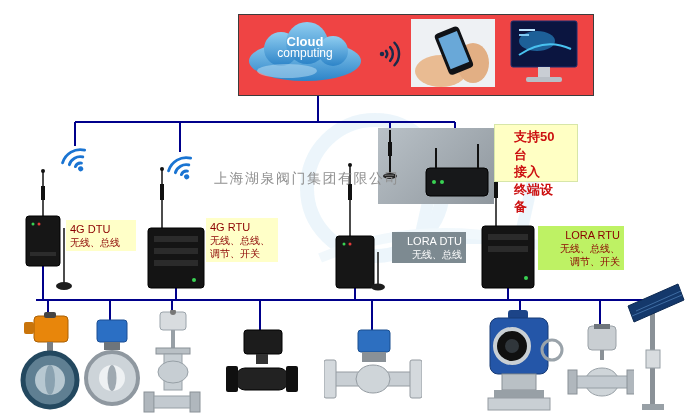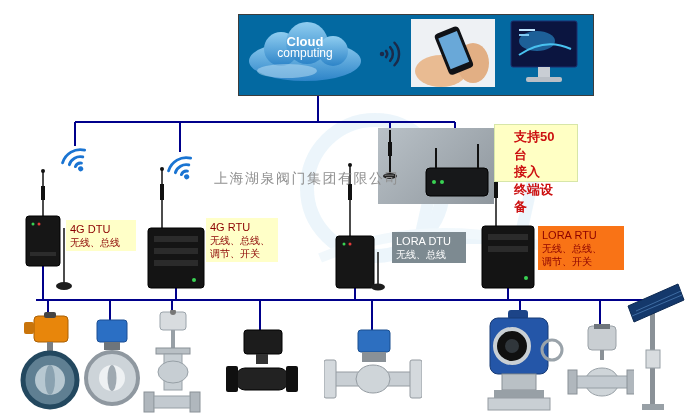--- a/index.html
+++ b/index.html
@@ -2,38 +2,38 @@
 <html><head>
 <meta charset="utf-8">
 <style>
   html,body{margin:0;padding:0;background:#fff;}
   body{font-family:"Liberation Sans",sans-serif;}
   #stage{position:relative;width:692px;height:415px;background:#fff;overflow:hidden;}
   .abs{position:absolute;}
   svg{display:block;}
 
   
-  .top-panel{left:238px;top:14px;width:354px;height:80px;border:1px solid #3c3c3c;background:#0369a1;z-index:2;}
+  .top-panel{left:238px;top:14px;width:354px;height:80px;border:1px solid #3c3c3c;background:#ef4444;z-index:2;}
   .cloud-wrap{left:6px;top:4px;width:120px;height:66px;}
   .cloud-text{left:6px;top:20px;width:120px;text-align:center;color:#fff;z-index:3;}
   .cloud-text .c1{font-size:13px;font-weight:bold;line-height:14px;}
   .cloud-text .c2{font-size:12px;line-height:9px;}
   .wifi-top{left:138px;top:24px;width:30px;height:30px;transform:rotate(90deg);}
   .phone-photo{left:172px;top:4px;width:84px;height:68px;}
   .monitor-photo{left:268px;top:4px;width:76px;height:70px;}
 
   
   .wifi-blue{width:34px;height:34px;transform:rotate(-30deg);z-index:2;}
 
   
   .lbl{z-index:3;background:#ffffc8;color:#8B0000;padding:2px 4px;line-height:1.3;}
   .lbl .t{font-weight:normal;font-size:11px;}
   .lbl .d{font-size:10px;}
-  .lbl-dark{background:#7d8a91;color:#fff;}
-  .lbl-white{background:#f97316;}
+  .lbl-dark{background:#7d8a91;color:#fff;text-align:right;}
+  .lbl-white{background:#bef264;text-align:right;}
 
   .note{left:494px;top:124px;width:84px;height:58px;background:#ffffc4;border:1px solid #d7e6a8;color:#cc1111;font-size:13px;font-weight:bold;line-height:1.35;padding:3px 19px;z-index:3;box-sizing:border-box;}
 
   .gateway-photo{left:378px;top:128px;width:116px;height:76px;background:linear-gradient(135deg,#b9c1c7,#8f979e);z-index:2;}
   .gateway-caption{left:20px;top:6px;width:50px;color:#fff;font-weight:bold;font-size:13px;line-height:16px;text-shadow:0 0 2px #333;z-index:3;}
 
   .company-mark{left:214px;top:170px;width:260px;color:#909090;font-size:14px;letter-spacing:1.5px;z-index:3;white-space:nowrap;}
 
   .dev{z-index:2;}
   .valve{z-index:2;}

